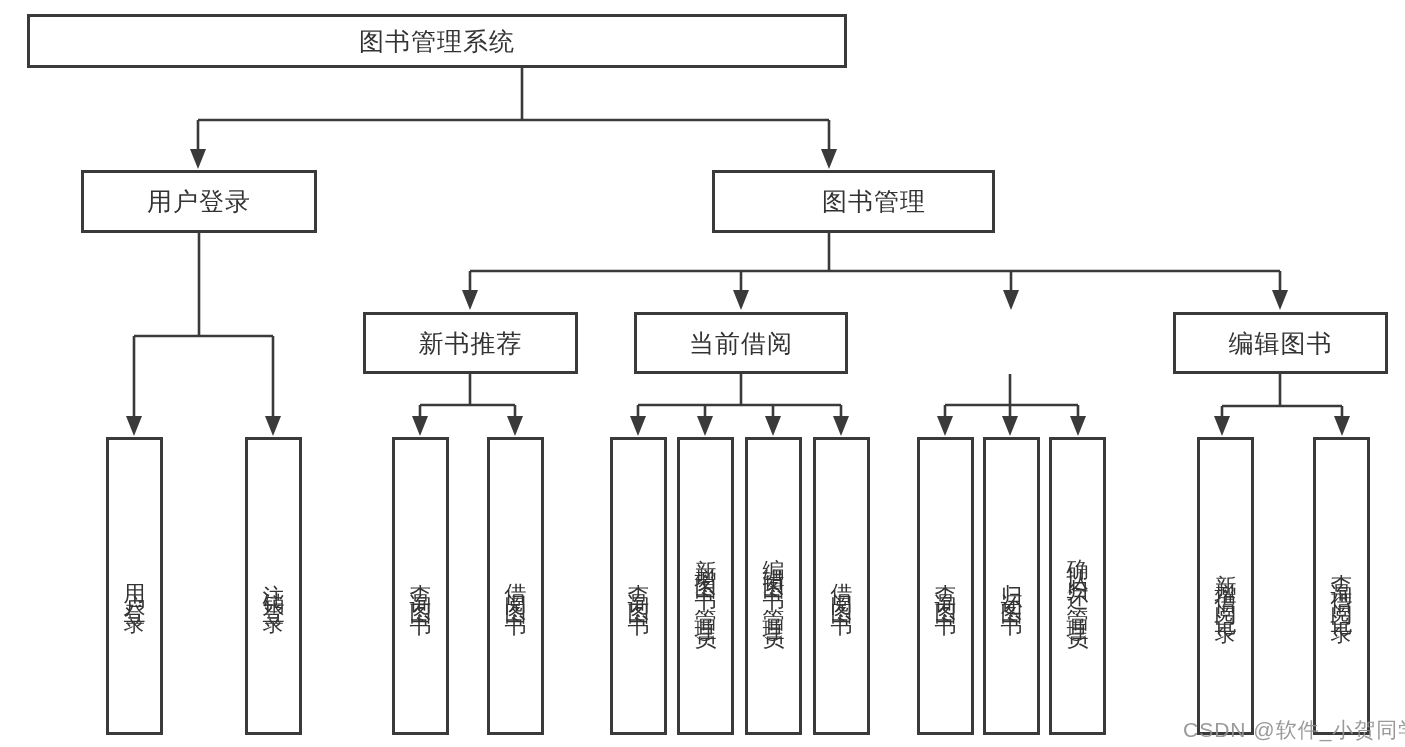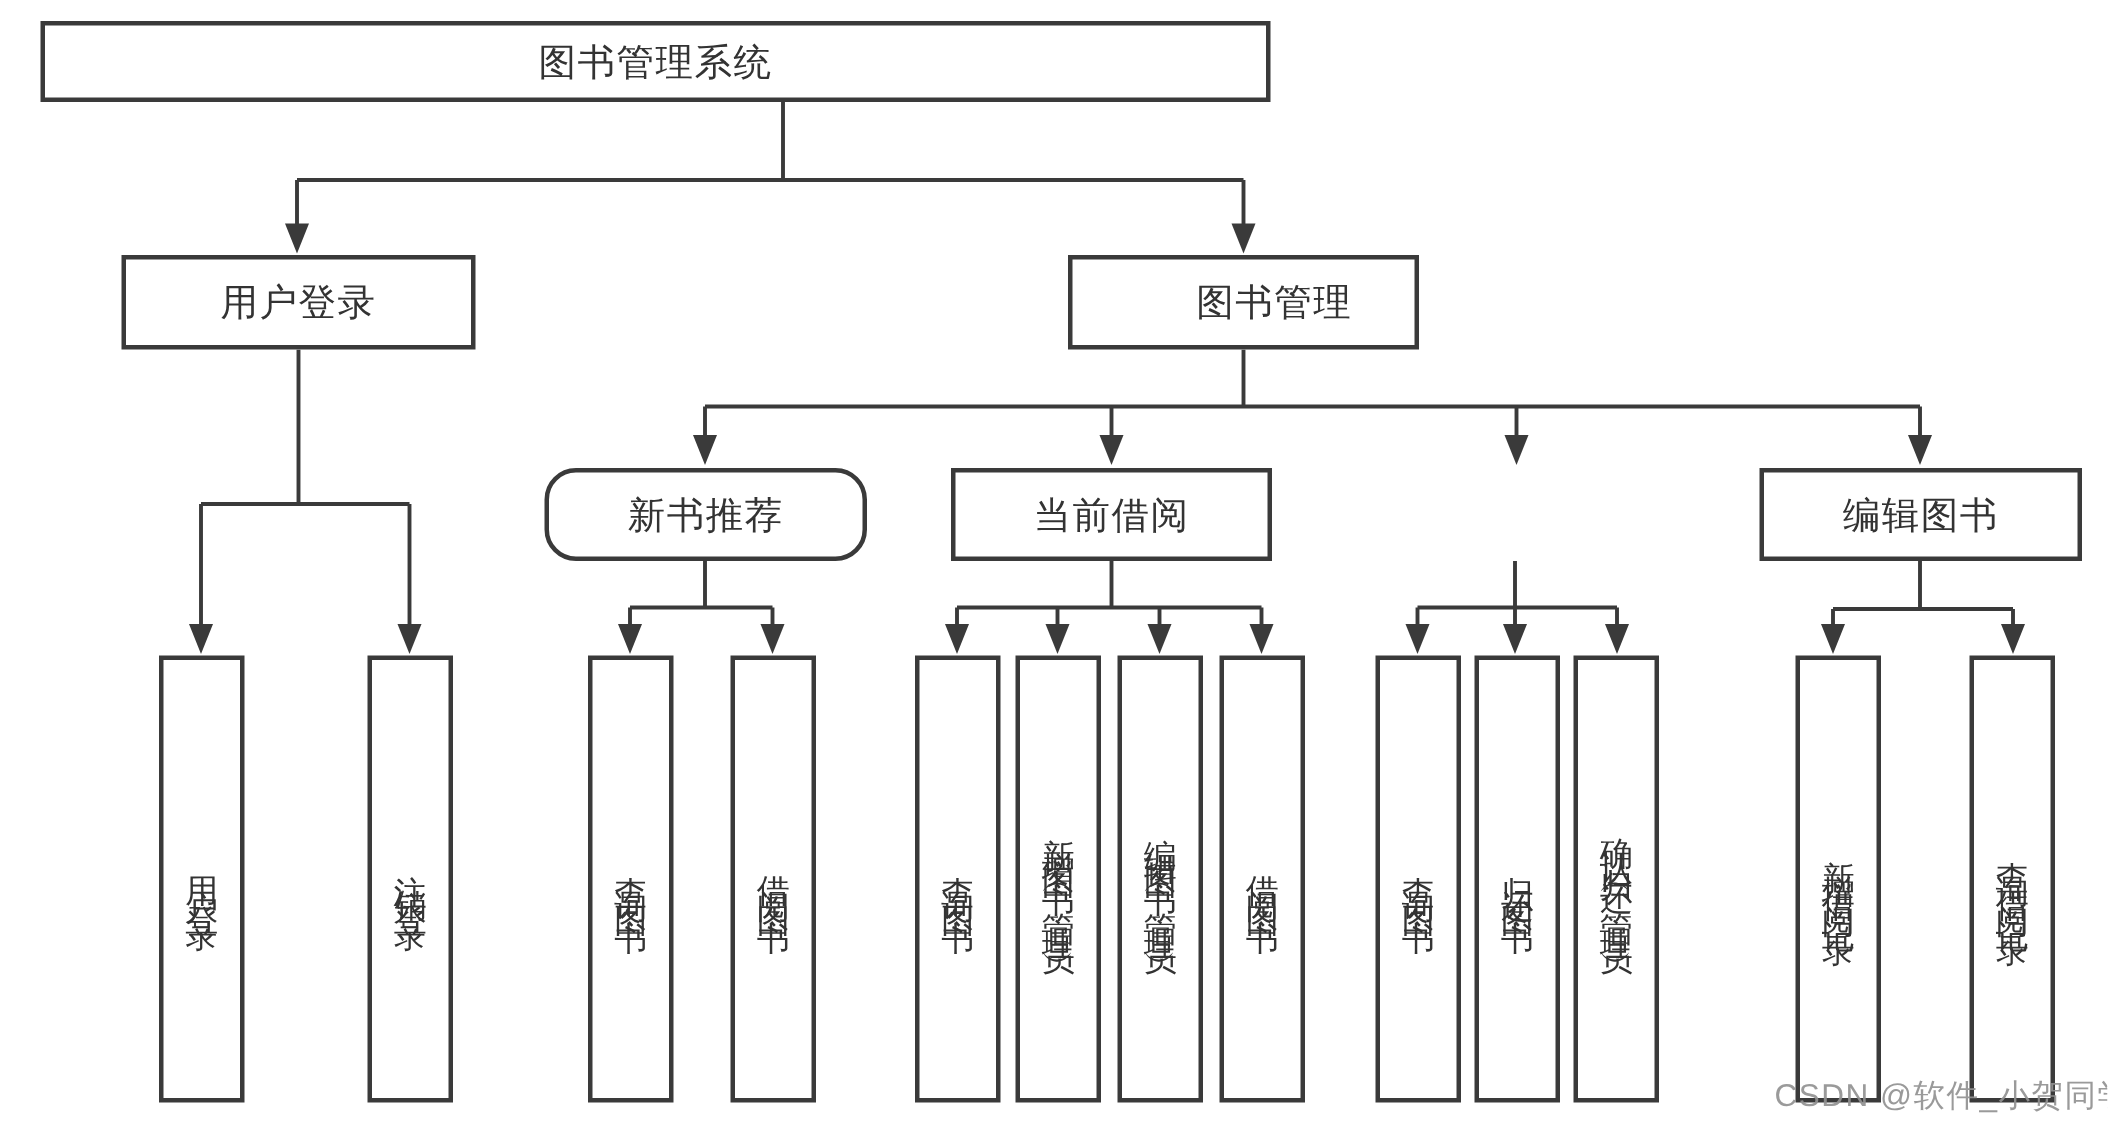--- a/index.html
+++ b/index.html
@@ -97,25 +97,25 @@
     </g>
   </svg>
 
   <div class="node" style="left:10px; top:14px; width:820px; height:54px;margin-left:17px;">
     <span>图书管理系统</span>
   </div>
 
   <div class="node" style="left:81px; top:170px; width:236px; height:63px;">
     <span>用户登录</span>
   </div>
-  <div class="node" style="left:712px; top:170px; width:234px; height:63px;padding-left:41px;">
+  <div class="node" style="left:712px; top:170px; width:283px; height:63px;padding-left:41px;">
     <span>图书管理</span>
   </div>
 
-  <div class="node" style="left:363px; top:312px; width:215px; height:62px;border-radius:21px;">
+  <div class="node" style="left:363px; top:312px; width:215px; height:62px;">
     <span>新书推荐</span>
   </div>
   <div class="node" style="left:634px; top:312px; width:214px; height:62px;">
     <span>当前借阅</span>
   </div>
   <div class="node" style="left:1173px; top:312px; width:215px; height:62px;">
     <span>编辑图书</span>
   </div>
 
   <div class="node leaf" style="left:106px; top:437px; width:57px; height:298px;">

